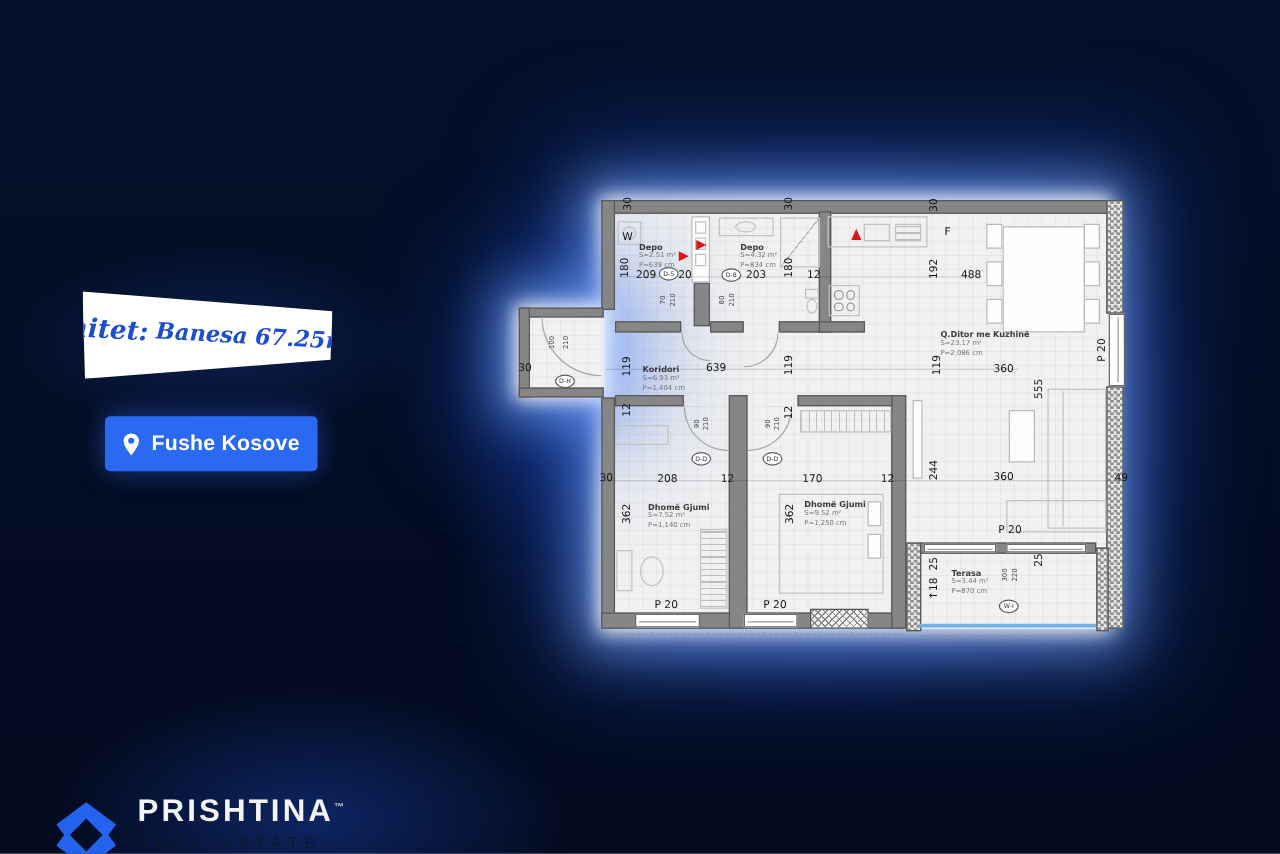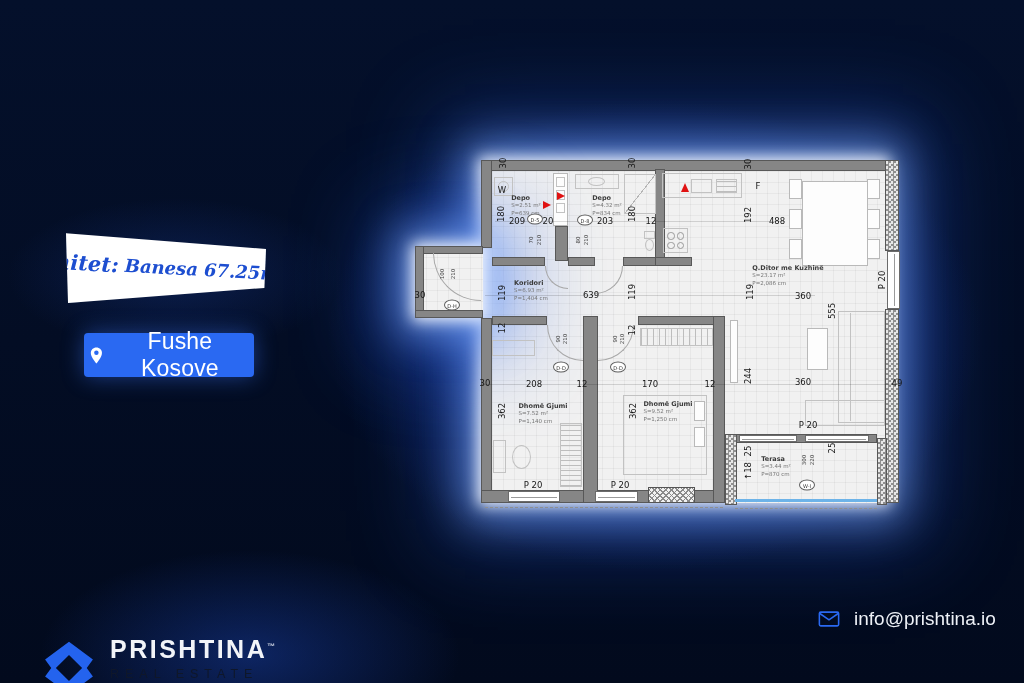--- a/index.html
+++ b/index.html
@@ -17,21 +17,21 @@
     clip-path:polygon(0% 3%,100% 25%,99.2% 79%,1% 100%);
     box-shadow:0 0 28px 6px rgba(150,190,255,.55);}
   .banner-inner{position:absolute;inset:0;display:flex;align-items:center;justify-content:center;
     transform:rotate(3.2deg);color:#1d4ed0;font-family:"DejaVu Serif", serif;font-style:italic;white-space:nowrap;}
   .banner-inner .script{font-size:21px;font-weight:700;margin-right:6px;}
   .banner-inner .rest{font-size:18px;font-weight:600;}
   
   .loc-btn{position:absolute;left:84px;top:333px;width:170px;height:44px;background:#2a69f2;border:none;
     border-radius:4px;display:flex;align-items:center;justify-content:center;gap:9px;cursor:pointer;
     box-shadow:0 0 22px rgba(60,120,255,.45);}
-  .loc-btn span{color:#fff;font-size:23px;font-weight:400;letter-spacing:.2px;}
+  .loc-btn span{color:#fff;font-size:17px;font-weight:700;letter-spacing:.2px;}
   
   .logo{position:absolute;left:42px;top:605px;display:flex;gap:14px;margin-top:32px;}
   .logo-text .nm{color:#f2f4f8;font-size:25px;font-weight:700;letter-spacing:2.5px;line-height:1;}
   .logo-text .tm{color:#cfd6e4;font-size:8px;vertical-align:super;letter-spacing:0;}
   .logo-text .tg{color:#0f172a;font-size:12.5px;letter-spacing:6px;margin-top:5px;}
   
   .contact{position:absolute;left:818px;top:608px;}
   .c-row{display:flex;align-items:center;gap:14px;margin-bottom:13px;}
   .c-row span{color:#eef1f7;font-size:19px;}
   
@@ -192,21 +192,21 @@
       <span class="room" style="left: 121px; top: 62px;">
         <span class="nm">Depo</span>
         <span class="sp">S=2.51 m²</span>
         <span class="sp">P=639 cm</span>
       </span>
       <span class="room" style="left: 202px; top: 62px;">
         <span class="nm">Depo</span>
         <span class="sp">S=4.32 m²</span>
         <span class="sp">P=834 cm</span>
       </span>
-      <span class="room" style="left: 126px; top: 147px;">
+      <span class="room" style="left: 126px; top: 160px;">
         <span class="nm">Koridori</span>
         <span class="sp">S=6.93 m²</span>
         <span class="sp">P=1,404 cm</span>
       </span>
       <span class="room" style="left: 383px; top: 132px;">
         <span class="nm">Q.Ditor me Kuzhinë</span>
         <span class="sp">S=23.17 m²</span>
         <span class="sp">P=2,086 cm</span>
       </span>
       <span class="room" style="left: 138px; top: 270px;">
@@ -234,21 +234,21 @@
       <span class="dim" style="left: 143px; top: 78px;">20</span>
       <span class="dim" style="left: 200px; top: 78px;">203</span>
       <span class="dim rot" style="left: 227px; top: 71px;">180</span>
       <span class="dim" style="left: 246px; top: 78px;">12</span>
       <span class="dim" style="left: 97px; top: 47px;">W</span>
       <span class="dim" style="left: 353px; top: 43px;">F</span>
       <span class="dim rot" style="left: 343px; top: 72px;">192</span>
       <span class="dim" style="left: 372px; top: 78px;">488</span>
       <span class="dim" style="left: 15px; top: 152px;">30</span>
       <span class="dim rot" style="left: 97px; top: 150px;">119</span>
-      <span class="dim" style="left: 186px; top: 152px;">639</span>
+      <span class="dim" style="left: 168px; top: 152px;">639</span>
       <span class="dim rot" style="left: 227px; top: 149px;">119</span>
       <span class="dim rot" style="left: 345px; top: 149px;">119</span>
       <span class="dim" style="left: 398px; top: 153px;">360</span>
       <span class="dim rot" style="left: 427px; top: 168px;">555</span>
       <span class="dim rot sm" style="left: 38px; top: 131px;">100</span>
       <span class="dim rot sm" style="left: 49px; top: 131px;">210</span>
       <span class="dim rot sm" style="left: 127px; top: 97px;">70</span>
       <span class="dim rot sm" style="left: 135px; top: 97px;">210</span>
       <span class="dim rot sm" style="left: 174px; top: 97px;">80</span>
       <span class="dim rot sm" style="left: 182px; top: 97px;">210</span>
@@ -292,20 +292,13 @@
   <svg width="54" height="62" viewBox="0 0 70 70">
     <path d="M35 1 L66 24 L58 35 L66 46 L35 69 L4 46 L12 35 L4 24 Z M35 18 L52 35 L35 52 L18 35 Z" fill="#2463ee" fill-rule="evenodd"></path>
   </svg>
   <div class="logo-text">
     <div class="nm"><span>PRISHTINA</span><span class="tm">™</span></div>
     <div class="tg">REAL ESTATE</div>
   </div>
 </div>
 
 <div class="contact">
-  <div class="c-row">
-    <svg width="22" height="18" viewBox="0 0 24 18">
-      <rect x="1.5" y="1.5" width="21" height="15" rx="1.5" fill="none" stroke="#2a69f2" stroke-width="1.7"></rect>
-      <path d="M2 3 l10 7 10-7" fill="none" stroke="#2a69f2" stroke-width="1.7"></path>
-    </svg>
-    <span>info@prishtina.io</span>
-  </div>
 </div>
 
 </body></html>

